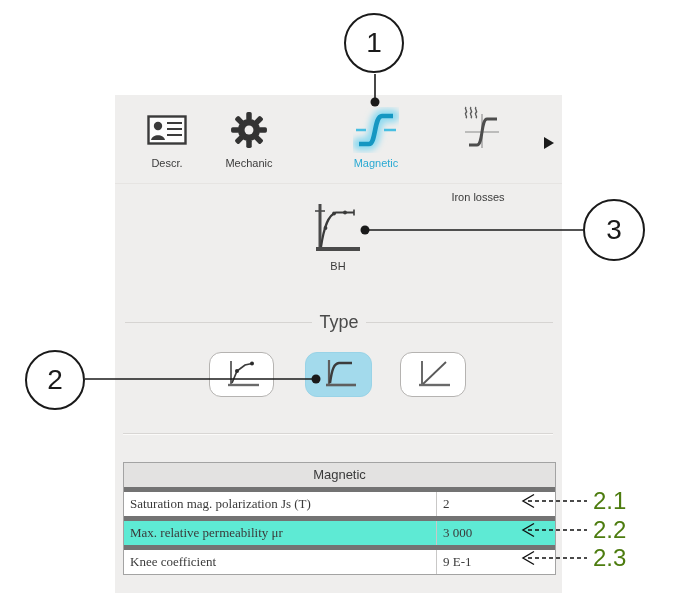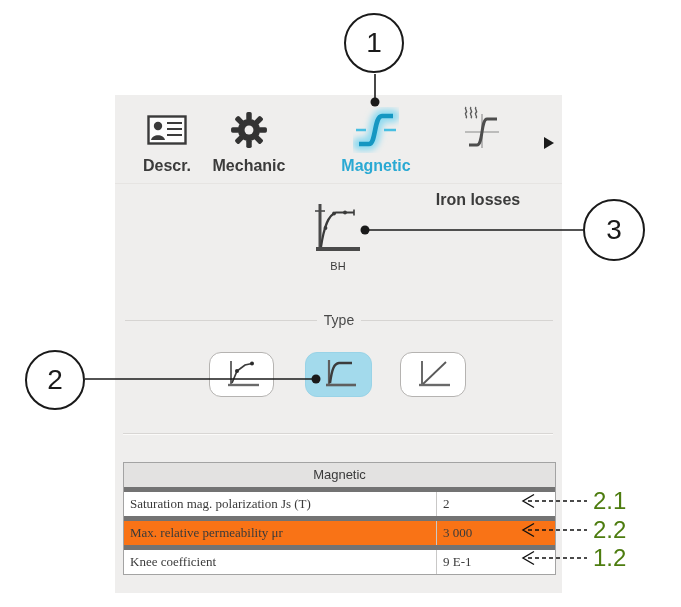--- a/index.html
+++ b/index.html
@@ -5,47 +5,47 @@
   html,body{margin:0;padding:0;}
   body{font-family:"Liberation Sans",sans-serif;background:#fff;}
   #stage{position:relative;width:681px;height:607px;background:#ffffff;overflow:hidden;}
 
   
   .panel{position:absolute;left:115px;top:95px;width:447px;height:498px;background:#efeeed;}
 
   
   .tab{position:absolute;top:104px;height:76px;display:flex;flex-direction:column;align-items:center;cursor:default;}
   .tab .icon-box{height:52px;display:flex;align-items:center;justify-content:center;}
-  .tab .tab-label{font-size:16px;color:#3b3b3b;margin-top:1px;white-space:nowrap;font-weight:bold;}
+  .tab .tab-label{font-size:11px;color:#3b3b3b;margin-top:1px;white-space:nowrap;}
   .tab.active .tab-label{color:#2aa9d3;}
   .tab-overflow{position:absolute;left:544px;top:137px;width:0;height:0;
     border-left:10px solid #1a1a1a;border-top:6px solid transparent;border-bottom:6px solid transparent;}
 
   .tabbar-divider{position:absolute;left:115px;top:183px;width:447px;height:1px;background:#e6e4e2;}
 
   
   .bh-btn{position:absolute;left:310px;top:200px;width:56px;height:78px;display:flex;flex-direction:column;align-items:center;}
   .bh-label{font-size:11px;color:#3a3a3a;margin-top:2px;text-align:right;}
 
   
   .type-head{position:absolute;left:125px;top:312px;width:428px;display:flex;align-items:center;}
   .type-head .rule{flex:1;height:1px;background:#d6d4d2;}
-  .type-head .type-title{font-size:14px;color:#4a4a4a;padding:0 7px;}
+  .type-head .type-title{font-size:18px;color:#4a4a4a;padding:0 7px;}
 
   .type-btn{position:absolute;top:352px;width:65px;height:45px;border-radius:12px;
     background:#ffffff;border:1px solid #b5b3b1;display:flex;align-items:center;justify-content:center;box-sizing:border-box;}
   .type-btn.selected{background:#a3daec;border:1px solid #99d3e7;}
 
   .section-divider{position:absolute;left:123px;top:433px;width:430px;height:1px;background:#d8d6d4;border-bottom:1px solid #fbfaf9;}
 
   
   .mag-table{position:absolute;left:123px;top:462px;width:433px;border:1px solid #a3a3a3;box-sizing:border-box;background:#fff;font-size:13px;color:#3a3a3a;}
   .mag-table .t-header{height:24px;line-height:24px;text-align:center;background:#e3e2e1;}
   .mag-table .t-row{display:flex;height:24px;line-height:24px;border-top:5px solid #737373;font-family:Liberation Serif, serif;}
-  .mag-table .t-row.alt{background:#f97316;}
+  .mag-table .t-row.alt{background:#5eead4;}
   .mag-table .t-label{flex:1;padding-left:6px;white-space:nowrap;overflow:hidden;}
   .mag-table .t-value{width:119px;border-left:1px solid #c9c8c7;padding-left:6px;box-sizing:border-box;}
 
   
   .callout{position:absolute;border-radius:50%;background:#ffffff;border:2px solid #1a1a1a;
     display:flex;align-items:center;justify-content:center;font-size:28px;color:#1a1a1a;box-sizing:border-box;}
   .ref-label{position:absolute;font-size:24px;color:#4d7c0f;line-height:28px;}
   #ann-overlay{position:absolute;left:0;top:0;pointer-events:none;}
 </style>
 </head>
@@ -220,15 +220,15 @@
   </div>
   <div class="callout" style="left:25px;top:350px;width:60px;height:60px;">
     <span>2</span>
   </div>
   <div class="callout" style="left:583px;top:199px;width:62px;height:62px;">
     <span>3</span>
   </div>
 
   <div class="ref-label" style="left:593px;top:487px;">2.1</div>
   <div class="ref-label" style="left:593px;top:516px;">2.2</div>
-  <div class="ref-label" style="left:593px;top:544px;">1.2</div>
+  <div class="ref-label" style="left:593px;top:544px;">2.3</div>
 
 </div>
 
 </body></html>

